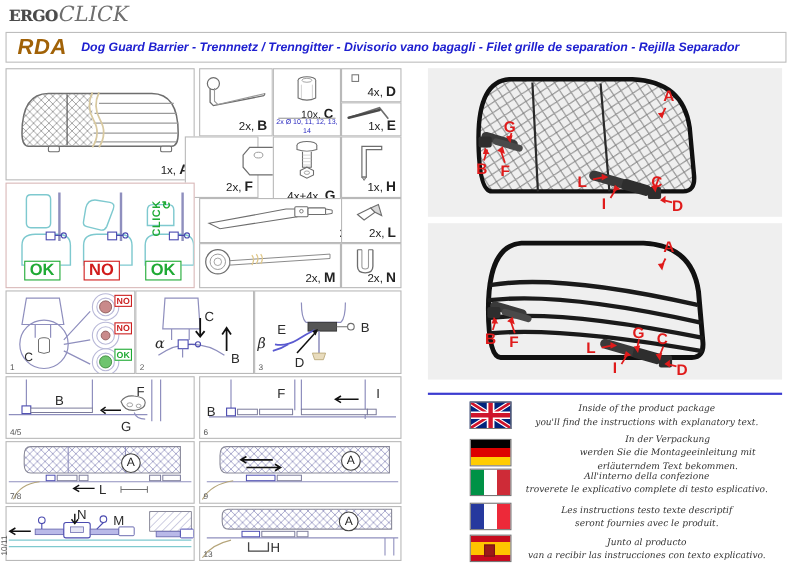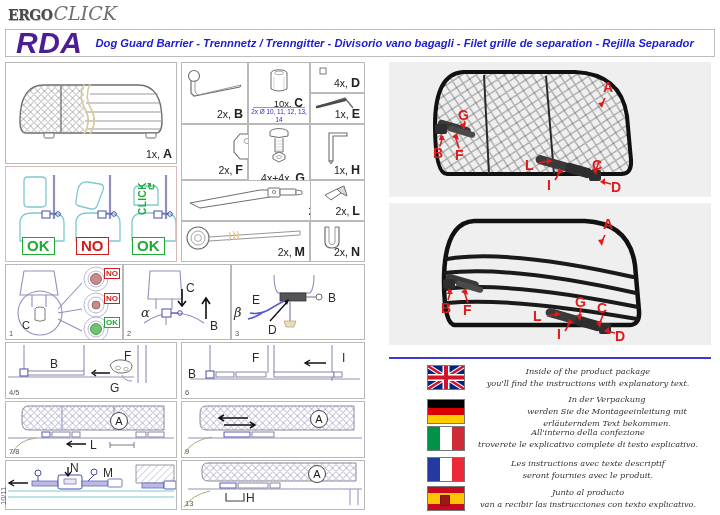--- a/index.html
+++ b/index.html
@@ -23,21 +23,21 @@
     font-family:"DejaVu Serif", serif; font-style:italic; font-size:19px;
     color:#6e6e6e; margin-left:1px;
   }
   .titlebar {
     position:absolute; left:5px; top:29px; width:710px; height:28px;
     border:1px solid #bdbdbd; background:#ffffff;
     display:flex; align-items:center;
   }
   .title-rda {
     font-family:"Liberation Sans", sans-serif; font-weight:bold; font-style:italic;
-    font-size:30px; color:#4c1d95; margin-left:10px; letter-spacing:0.5px;
+    font-size:20px; color:#a16207; margin-left:10px; letter-spacing:0.5px;
   }
   .title-desc {
     font-family:"Liberation Sans", sans-serif; font-weight:bold; font-style:italic;
     font-size:11.2px; color:#1f20d0; margin-left:13px; white-space:nowrap;
   }
 
   
   .panel { position:absolute; border:1px solid #b9b9b9; background:#fff; }
   .qty {
     position:absolute; right:4px; bottom:2px;
@@ -166,21 +166,21 @@
   </div>
 
   <div class="panel" style="left:310px; top:93px; width:55px; height:31px;">
     <svg width="53" height="20" viewBox="0 0 53 20">
       <path d="M6 13 L34 4 L42 14" fill="none" stroke="#6e6e6e" stroke-width="1.5"></path>
       <path d="M6 13 L34 6" stroke="#4a4a4a" stroke-width="2.4" stroke-linecap="round"></path>
     </svg>
     <span class="qty"><span>1x,</span> <b>E</b></span>
   </div>
 
-  <div class="panel" style="left:181px; top:124px; width:67px; height:56px;padding-left:42px;">
+  <div class="panel" style="left:168px; top:124px; width:67px; height:56px;padding-left:42px;">
     <svg width="65" height="42" viewBox="0 0 65 42">
       <path d="M10 16 L16 9 L52 9 L58 17 L58 28 L52 34 L16 34 L10 27 Z" fill="#fff" stroke="#6e6e6e" stroke-width="1.1"></path>
       <ellipse cx="24" cy="16" rx="4" ry="2.6" fill="none" stroke="#9a9a9a" stroke-width="0.9"></ellipse>
       <ellipse cx="42" cy="16" rx="4" ry="2.6" fill="none" stroke="#9a9a9a" stroke-width="0.9"></ellipse>
       <path d="M44 27 Q50 27 52 31" fill="none" stroke="#9a9a9a" stroke-width="0.9"></path>
     </svg>
     <span class="qty"><span>2x,</span> <b>F</b></span>
   </div>
 
   <div class="panel" style="left:248px; top:124px; width:62px; height:64px;">
@@ -655,21 +655,21 @@
     <span class="flag fl-it"></span>
     <span class="lang-txt">
       <span>All'interno della confezione</span><br>
       <span>troverete le explicativo complete di testo esplicativo.</span>
     </span>
   </div>
 
   <div class="lang-row" style="left:395px; top:457px; width:316px;">
     <span class="flag fl-fr"></span>
     <span class="lang-txt">
-      <span>Les instructions avec texte descriptif</span><br>
+      <span>Les instructions testo texte descriptif</span><br>
       <span>seront fournies avec le produit.</span>
     </span>
   </div>
 
   <div class="lang-row" style="left:395px; top:486px; width:316px;">
     <span class="flag fl-es"></span>
     <span class="lang-txt">
       <span>Junto al producto</span><br>
       <span>van a recibir las instrucciones con texto explicativo.</span>
     </span>

